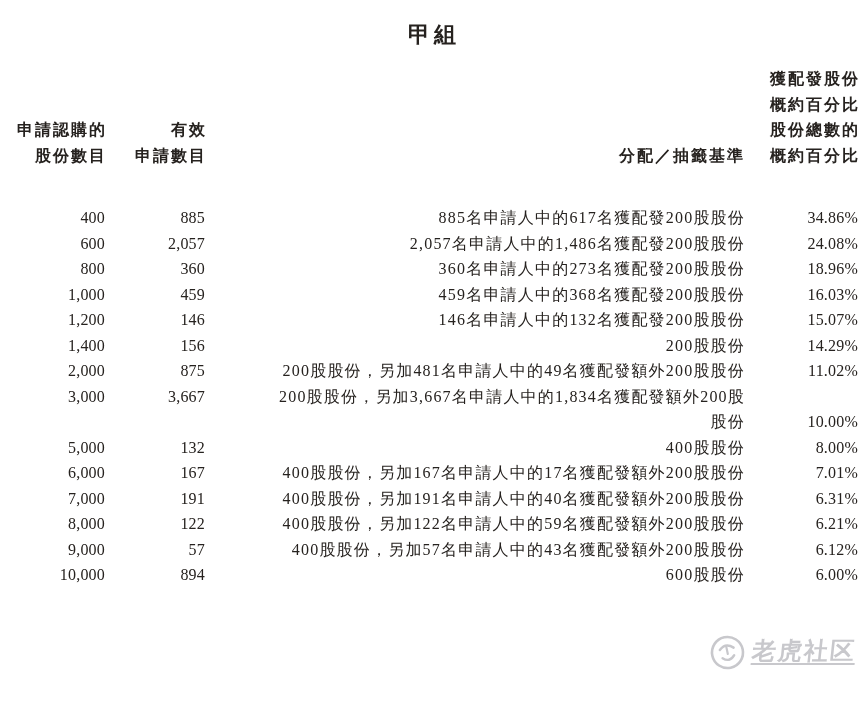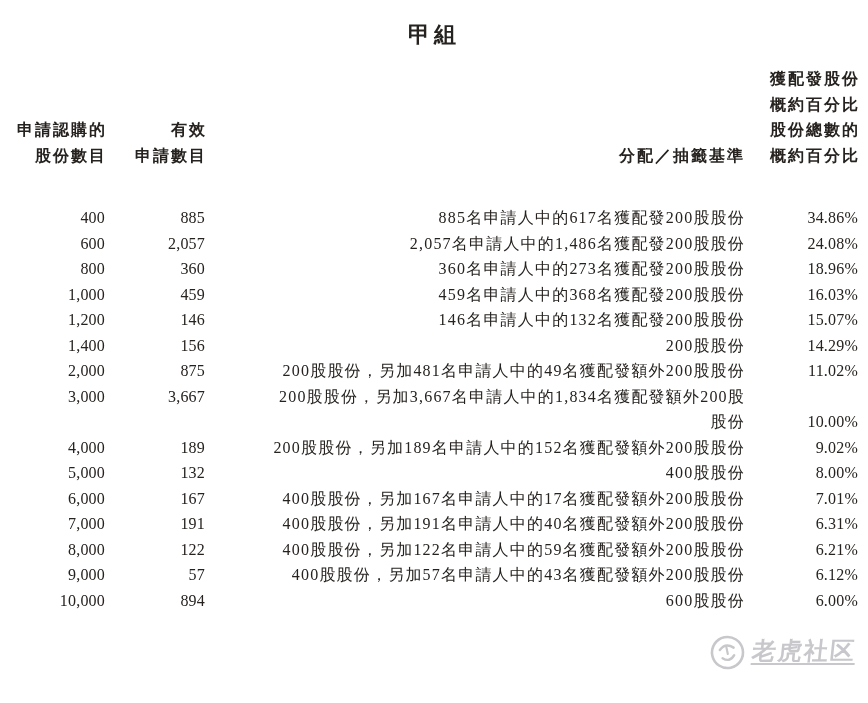--- a/index.html
+++ b/index.html
@@ -183,28 +183,20 @@
         <tr>
           <td class="c1">3,000</td>
           <td class="c2">3,667</td>
           <td class="c3">
             <div>200股股份，另加3,667名申請人中的1,834名獲配發額外200股</div>
             <div class="wrap">股份</div>
           </td>
           <td class="c4">10.00%</td>
         </tr>
         <tr>
-          <td class="c1">4,000</td>
-          <td class="c2">189</td>
-          <td class="c3">
-            <div>200股股份，另加189名申請人中的152名獲配發額外200股股份</div>
-          </td>
-          <td class="c4">9.02%</td>
-        </tr>
-        <tr>
           <td class="c1">5,000</td>
           <td class="c2">132</td>
           <td class="c3">
             <div>400股股份</div>
           </td>
           <td class="c4">8.00%</td>
         </tr>
         <tr>
           <td class="c1">6,000</td>
           <td class="c2">167</td>

